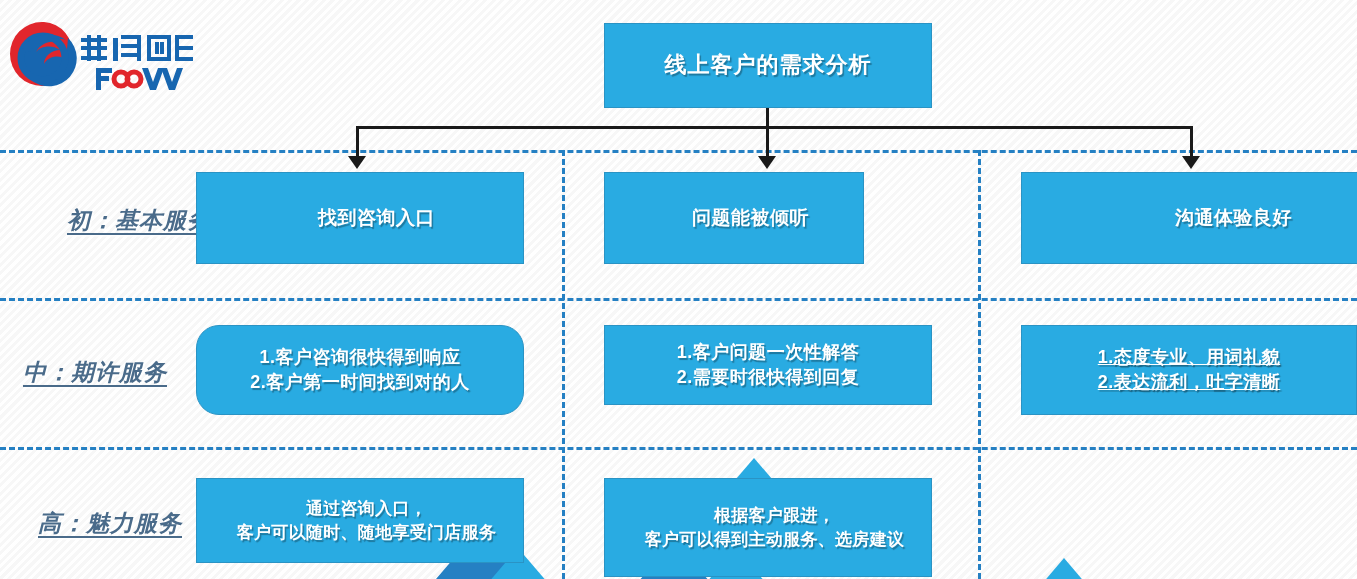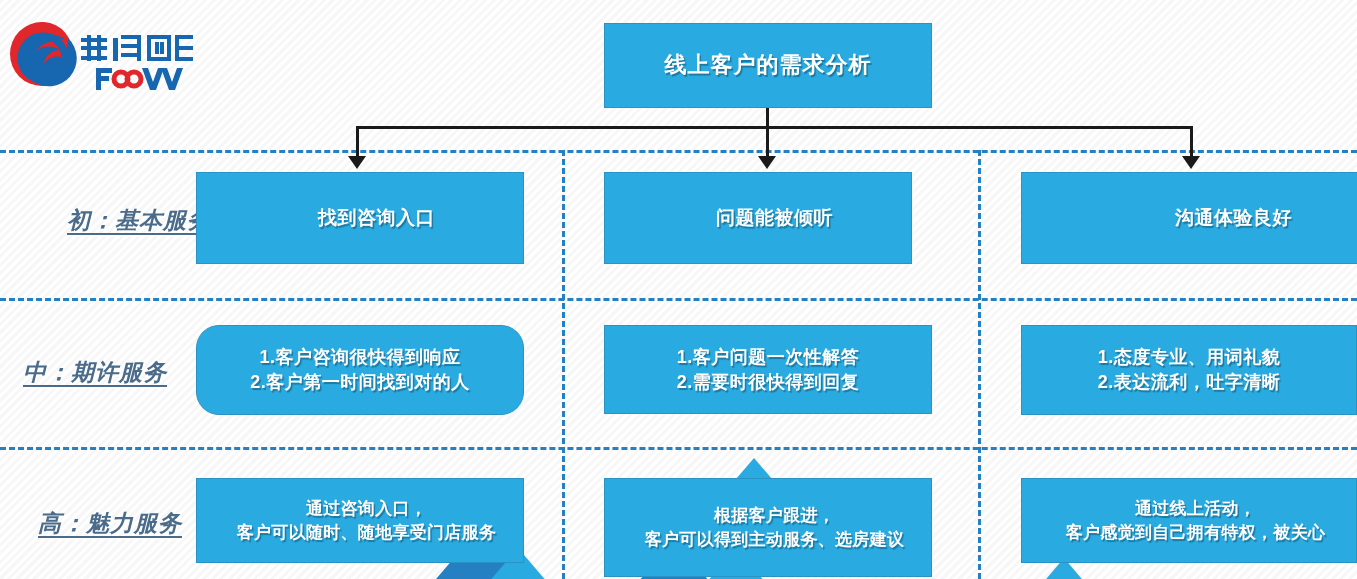--- a/index.html
+++ b/index.html
@@ -195,50 +195,46 @@
 
   <div class="box box-title" style="left:604px; top:23px; width:328px; height:85px;">
     <span>线上客户的需求分析</span>
   </div>
 
   <div class="row-label" style="left:0px; top:205px;margin-left:44px;">初：基本服务</div>
 
   <div class="box box-l1" style="left:196px; top:172px; width:328px; height:92px;">
     <span class="lines">找到咨询入口</span>
   </div>
-  <div class="box box-l1" style="left:604px; top:172px; width:308px; height:92px;">
+  <div class="box box-l1" style="left:604px; top:172px; width:260px; height:92px;">
     <span class="lines">问题能被倾听</span>
   </div>
   <div class="box box-l1" style="left:1021px; top:172px; width:392px; height:92px;">
     <span class="lines">沟通体验良好</span>
   </div>
 
   <div class="row-label" style="left:0px; top:357px;">中：期许服务</div>
 
   <div class="box box-l2" style="left:196px; top:325px; width:328px; height:90px;border-radius:23px;">
     <span class="lines">1.客户咨询很快得到响应
 2.客户第一时间找到对的人</span>
   </div>
-  <div class="box box-l2" style="left:604px; top:325px; width:328px; height:89px;">
+  <div class="box box-l2" style="left:604px; top:325px; width:328px; height:80px;">
     <span class="lines">1.客户问题一次性解答
 2.需要时很快得到回复</span>
   </div>
-  <div class="box box-l2" style="left:1021px; top:325px; width:336px; height:90px;">
+  <div class="box box-l2" style="left:1021px; top:325px; width:336px; height:90px;text-decoration:underline;">
     <span class="lines">1.态度专业、用词礼貌
 2.表达流利，吐字清晰</span>
   </div>
 
   <div class="row-label" style="left:6px; top:508px;padding-left:9px;">高：魅力服务</div>
 
   <div class="box box-l3" style="left:196px; top:478px; width:328px; height:85px;">
     <span class="lines">通过咨询入口，
 客户可以随时、随地享受门店服务</span>
   </div>
   <div class="box box-l3" style="left:604px; top:478px; width:328px; height:99px;">
     <span class="lines">根据客户跟进，
 客户可以得到主动服务、选房建议</span>
   </div>
-  <div class="box box-l3" style="left:1021px; top:478px; width:336px; height:85px;">
-    <span class="lines">通过线上活动，
-客户感觉到自己拥有特权，被关心</span>
-  </div>
 
 </div>
 
 </body></html>

